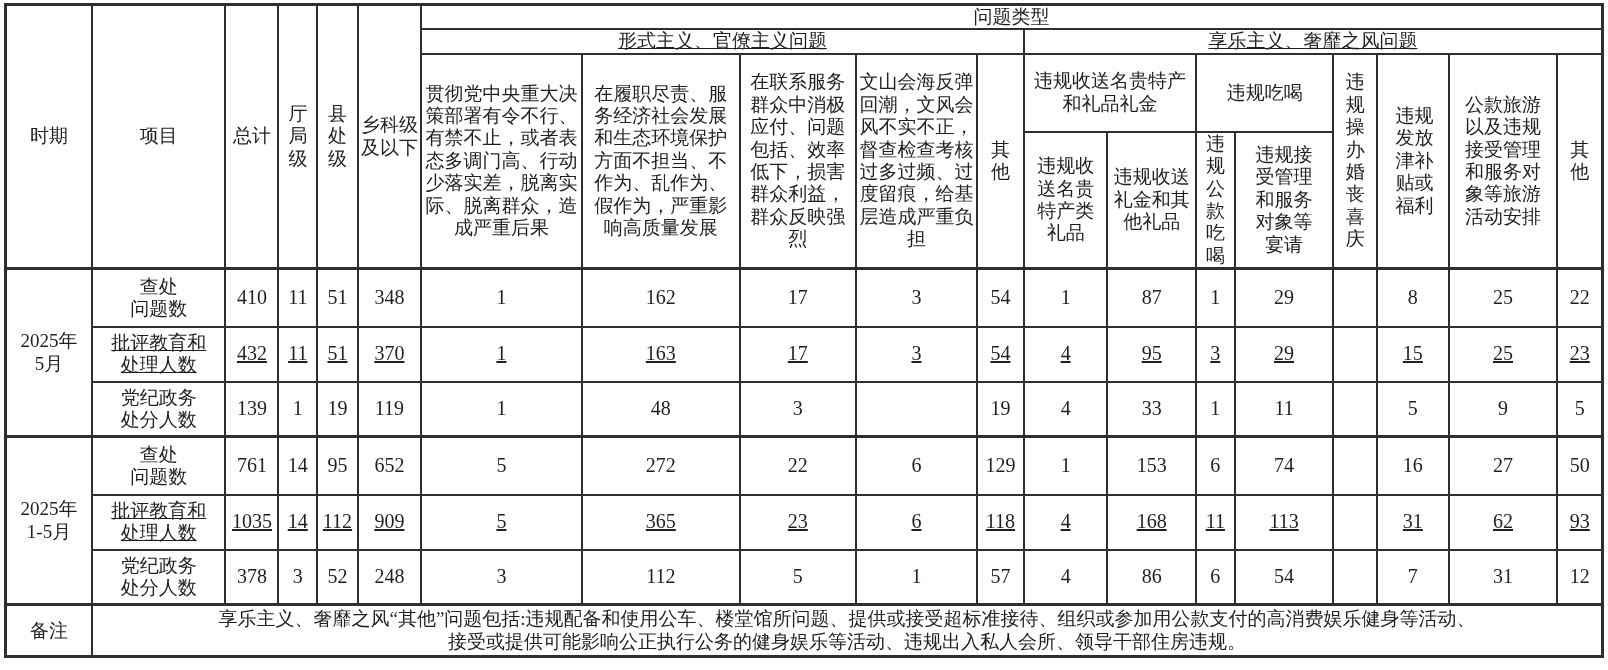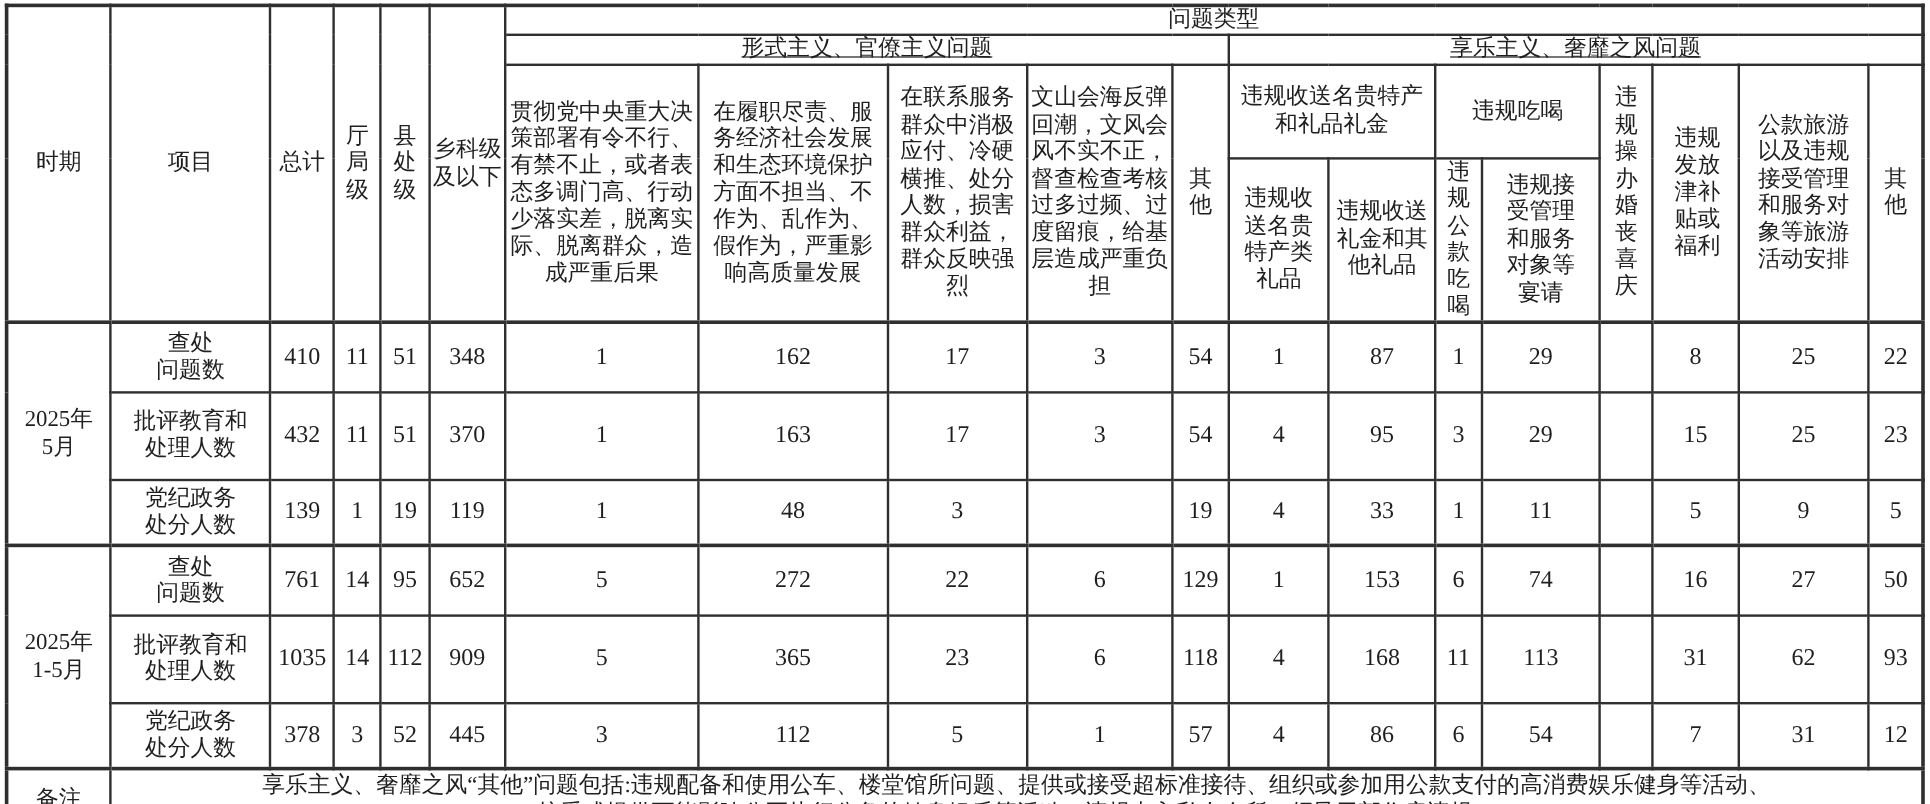--- a/index.html
+++ b/index.html
@@ -18,21 +18,21 @@
   th.v2{padding:0 0;border-radius:28px;}
   th.w2{padding:0 14px;text-align:right;}
   
   th.w3a{padding:0 12px;}
   th.w3b{padding:0 0;}
   th.w3c{padding:0 12px;}
   
   th.w4{padding:0 14px;}
   tr.h1{height:24px;} tr.h2{height:22px;text-decoration:underline;}
   tr.h3{height:78px;} tr.h4{height:134px;}
-  tr.r1{height:58px;} tr.r2{height:73px;} tr.r3{height:55px;}
+  tr.r1{height:58px;} tr.r2{height:55px;text-decoration:underline;} tr.r3{height:55px;}
   tr.sep td{border-top:3px solid #2f2f2f;}
   tr.noterow{height:52px;}
   tr.noterow td.notetext{font-size:19px;text-align:center;padding:0 4px;}
   td.num{font-size:20px;padding:0;}
 </style>
 </head>
 <body>
 
 <table class="stat">
   <colgroup>
@@ -69,21 +69,21 @@
   </tr>
 
   <tr class="h2">
     <th colspan="5">形式主义、官僚主义问题</th>
     <th colspan="8">享乐主义、奢靡之风问题</th>
   </tr>
 
   <tr class="h3">
     <th rowspan="2">贯彻党中央重大决策部署有令不行、有禁不止，或者表态多调门高、行动少落实差，脱离实际、脱离群众，造成严重后果</th>
     <th rowspan="2">在履职尽责、服务经济社会发展和生态环境保护方面不担当、不作为、乱作为、假作为，严重影响高质量发展</th>
-    <th rowspan="2">在联系服务群众中消极应付、冷硬横推、处分人数，损害群众利益，群众反映强烈</th>
+    <th rowspan="2">在联系服务群众中消极应付、问题包括、效率低下，损害群众利益，群众反映强烈</th>
     <th rowspan="2">文山会海反弹回潮，文风会风不实不正，督查检查考核过多过频、过度留痕，给基层造成严重负担</th>
     <th rowspan="2" class="v1">其他</th>
     <th colspan="2">违规收送名贵特产和礼品礼金</th>
     <th colspan="2">违规吃喝</th>
     <th rowspan="2" class="v1">违规操办婚丧喜庆</th>
     <th rowspan="2" class="w2">违规发放津补贴或福利</th>
     <th rowspan="2" class="w4">公款旅游以及违规接受管理和服务对象等旅游活动安排</th>
     <th rowspan="2" class="v1">其他</th>
   </tr>
 
@@ -203,21 +203,21 @@
     <td class="num">31</td>
     <td class="num">62</td>
     <td class="num">93</td>
   </tr>
   <tr class="r3">
     <td class="pre">党纪政务
 处分人数</td>
     <td class="num">378</td>
     <td class="num">3</td>
     <td class="num">52</td>
-    <td class="num">445</td>
+    <td class="num">248</td>
     <td class="num">3</td>
     <td class="num">112</td>
     <td class="num">5</td>
     <td class="num">1</td>
     <td class="num">57</td>
     <td class="num">4</td>
     <td class="num">86</td>
     <td class="num">6</td>
     <td class="num">54</td>
     <td class="num"></td>

